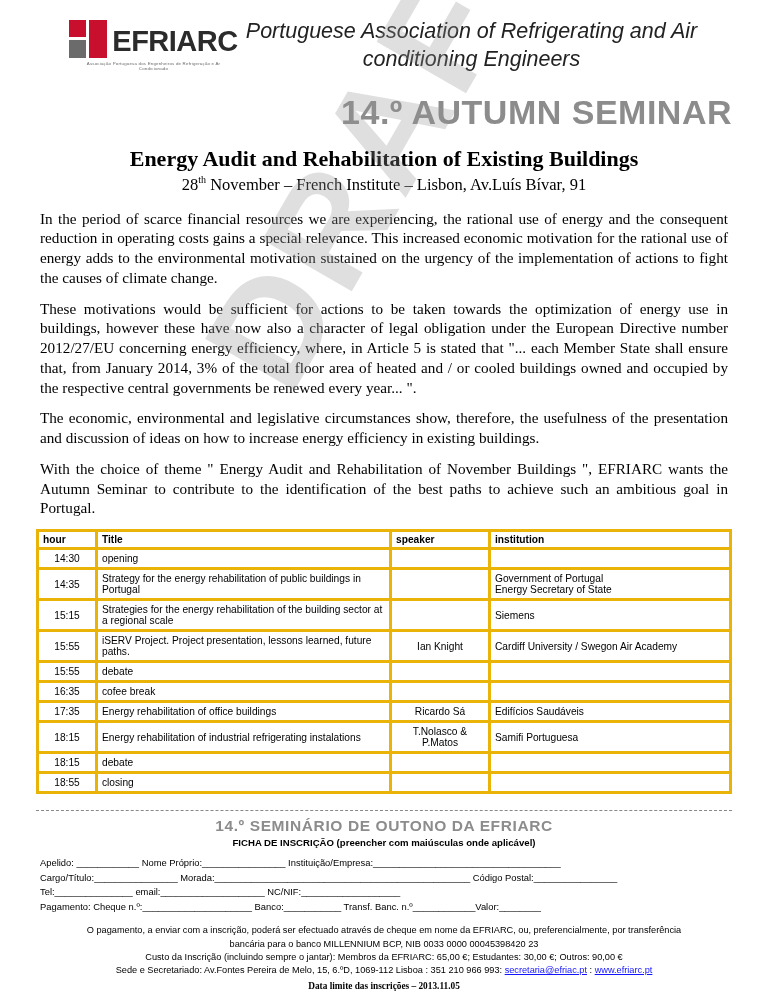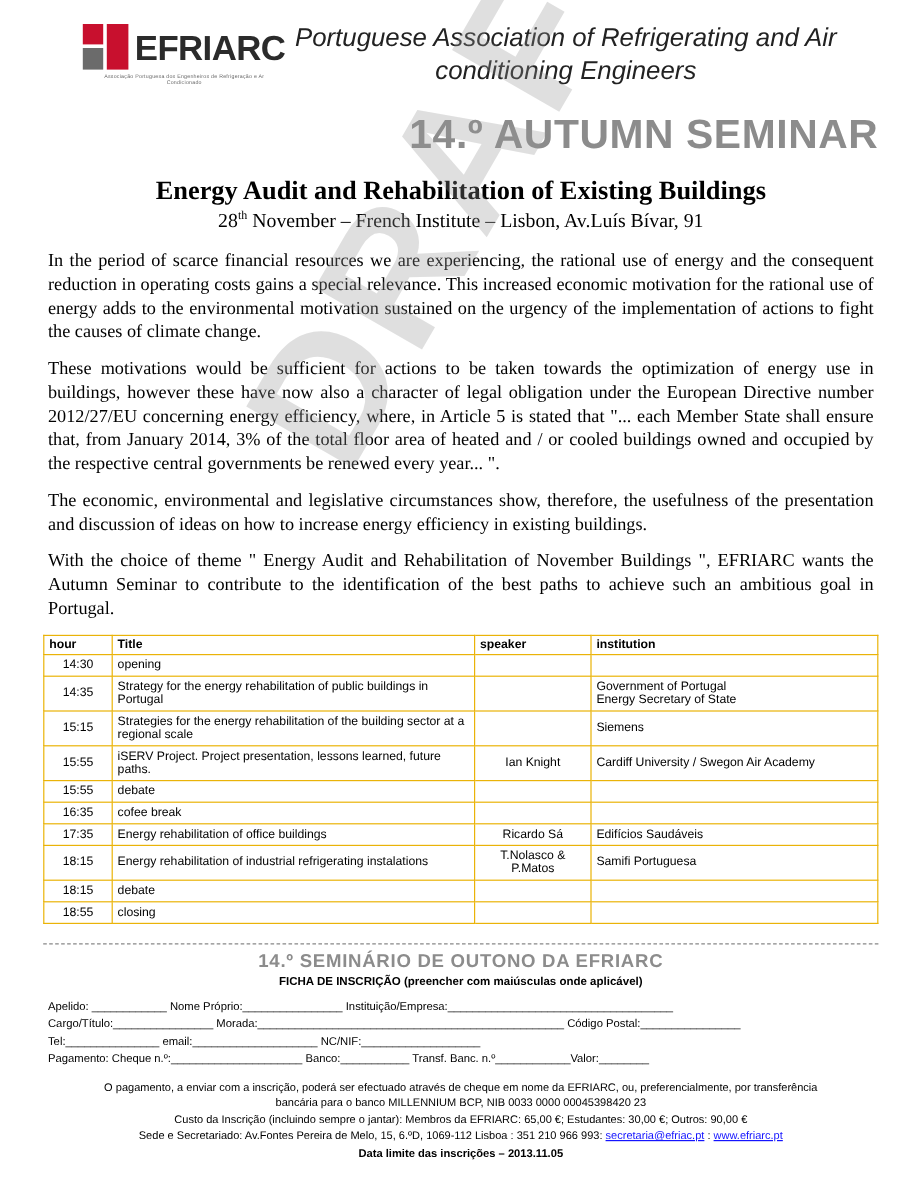--- a/index.html
+++ b/index.html
@@ -143,21 +143,21 @@
 
   
   table.agenda {
     width: 100%;
     border-collapse: collapse;
     font-family: "Liberation Sans", sans-serif;
     font-size: 10.2px;
     margin-top: 4px;
   }
   table.agenda th, table.agenda td {
-    border: 1px solid #eab308;
+    border: 3px solid #eab308;
     padding: 3px 4px;
     vertical-align: middle;
   }
   table.agenda th {
     font-weight: bold;
     text-align: left;
     padding: 2px 4px;
   }
   .col-hour { width: 48px; }
   .col-title { width: auto; margin-top: 34px; }
@@ -198,21 +198,21 @@
   .foot-notes {
     font-family: "Liberation Sans", sans-serif;
     font-size: 9.2px;
     line-height: 1.45;
     text-align: center;
     margin-top: 10px;
   }
   .foot-notes .ln { display: block; }
   .foot-notes a { color: #1414ff; text-decoration: underline; }
   .foot-deadline {
-    font-family: Liberation Sans, sans-serif;
+    font-family: Liberation Serif, serif;
     font-size: 9.3px;
     font-weight: bold;
     text-align: center;
     margin-top: 3px;
   }
 </style>
 </head>
 <body>
 
 <div class="page">

